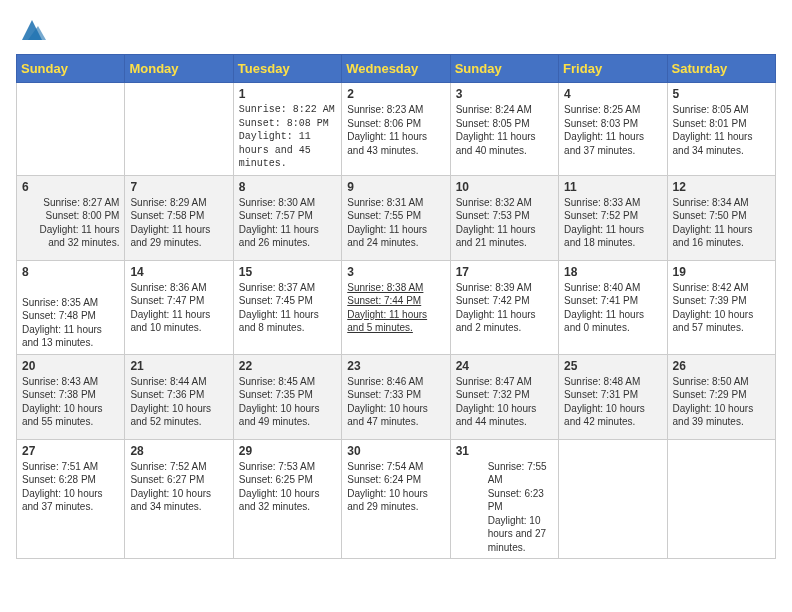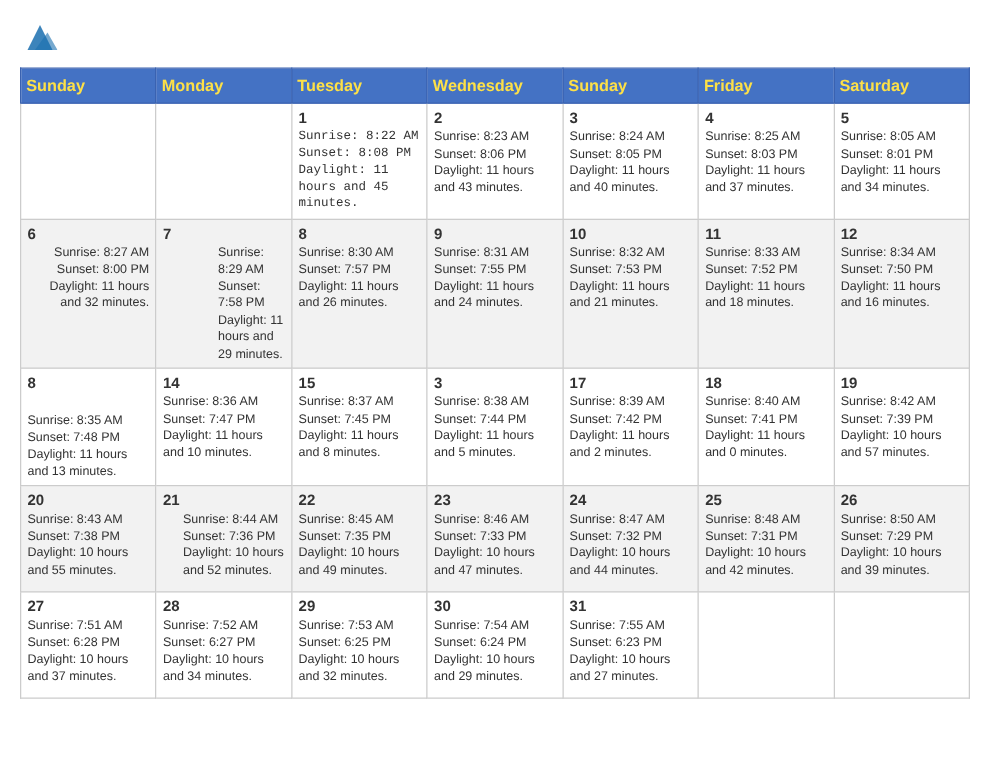--- a/index.html
+++ b/index.html
@@ -164,21 +164,21 @@
       </tr>
       <tr>
         <td>
           <span class="day-number">6</span>
           <div class="cell-content" style="white-space: pre-line; text-align: right;">Sunrise: 8:27 AM
 Sunset: 8:00 PM
 Daylight: 11 hours and 32 minutes.</div>
         </td>
         <td>
           <span class="day-number">7</span>
-          <div class="cell-content" style="white-space: pre-line; margin-left: 44px;">Sunrise: 8:29 AM
+          <div class="cell-content" style="white-space: pre-line;">Sunrise: 8:29 AM
 Sunset: 7:58 PM
 Daylight: 11 hours and 29 minutes.</div>
         </td>
         <td>
           <span class="day-number">8</span>
           <div class="cell-content" style="white-space: pre-line;">Sunrise: 8:30 AM
 Sunset: 7:57 PM
 Daylight: 11 hours and 26 minutes.</div>
         </td>
         <td>
@@ -220,21 +220,21 @@
 Daylight: 11 hours and 10 minutes.</div>
         </td>
         <td>
           <span class="day-number">15</span>
           <div class="cell-content" style="white-space: pre-line;">Sunrise: 8:37 AM
 Sunset: 7:45 PM
 Daylight: 11 hours and 8 minutes.</div>
         </td>
         <td>
           <span class="day-number">3</span>
-          <div class="cell-content" style="white-space: pre-line;">Sunrise: 8:38 AM
+          <div class="cell-content" style="white-space: pre-line; text-decoration: underline;">Sunrise: 8:38 AM
 Sunset: 7:44 PM
 Daylight: 11 hours and 5 minutes.</div>
         </td>
         <td>
           <span class="day-number">17</span>
           <div class="cell-content" style="white-space: pre-line;">Sunrise: 8:39 AM
 Sunset: 7:42 PM
 Daylight: 11 hours and 2 minutes.</div>
         </td>
         <td>
@@ -252,21 +252,21 @@
       </tr>
       <tr>
         <td>
           <span class="day-number">20</span>
           <div class="cell-content" style="white-space: pre-line;">Sunrise: 8:43 AM
 Sunset: 7:38 PM
 Daylight: 10 hours and 55 minutes.</div>
         </td>
         <td>
           <span class="day-number">21</span>
-          <div class="cell-content" style="white-space: pre-line; margin-left: 16px;">Sunrise: 8:44 AM
+          <div class="cell-content" style="white-space: pre-line;">Sunrise: 8:44 AM
 Sunset: 7:36 PM
 Daylight: 10 hours and 52 minutes.</div>
         </td>
         <td>
           <span class="day-number">22</span>
           <div class="cell-content" style="white-space: pre-line;">Sunrise: 8:45 AM
 Sunset: 7:35 PM
 Daylight: 10 hours and 49 minutes.</div>
         </td>
         <td>
@@ -314,21 +314,21 @@
 Daylight: 10 hours and 32 minutes.</div>
         </td>
         <td>
           <span class="day-number">30</span>
           <div class="cell-content" style="white-space: pre-line;">Sunrise: 7:54 AM
 Sunset: 6:24 PM
 Daylight: 10 hours and 29 minutes.</div>
         </td>
         <td>
           <span class="day-number">31</span>
-          <div class="cell-content" style="white-space: pre-line;">Sunrise: 7:55 AM
+          <div class="cell-content" style="white-space: pre-line; margin-left: 32px;">Sunrise: 7:55 AM
 Sunset: 6:23 PM
 Daylight: 10 hours and 27 minutes.</div>
         </td>
         <td class="empty-cell"></td>
         <td class="empty-cell"></td>
       </tr>
     </tbody>
 </table>
 
 </body></html>

